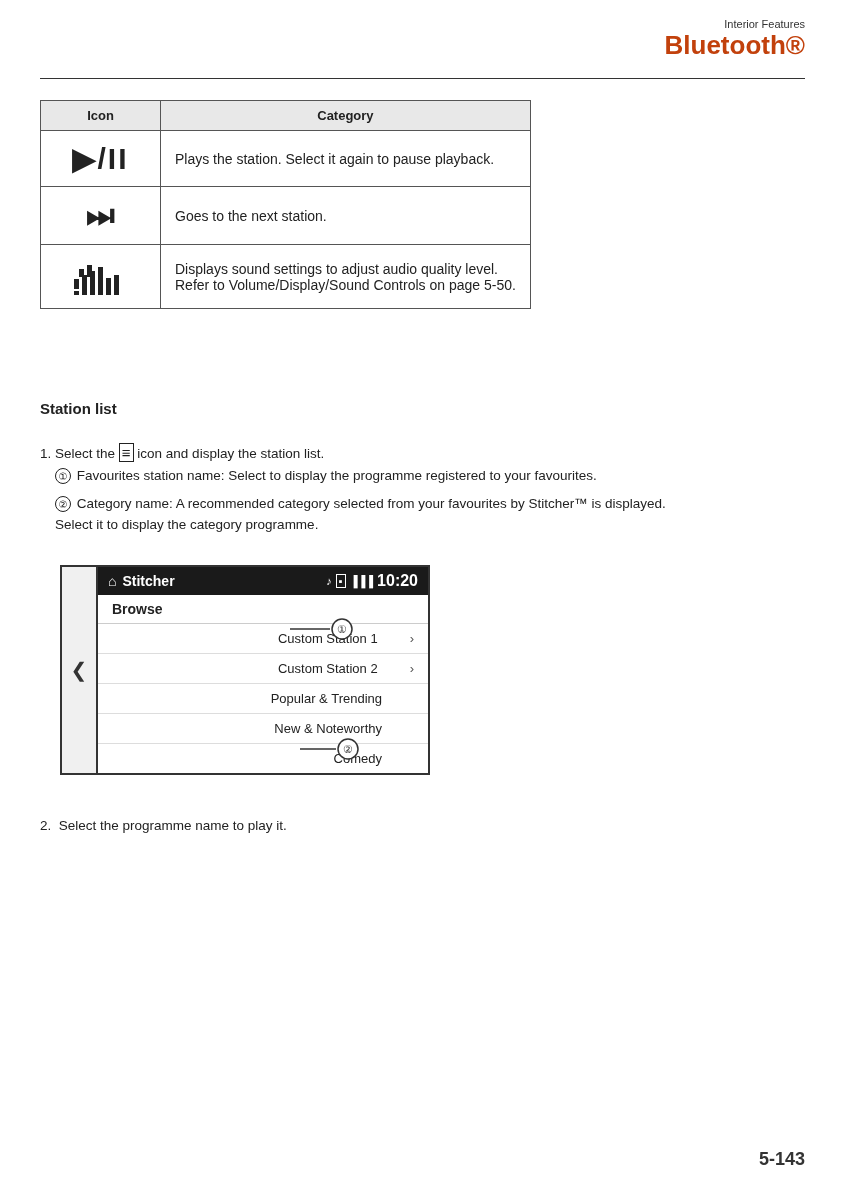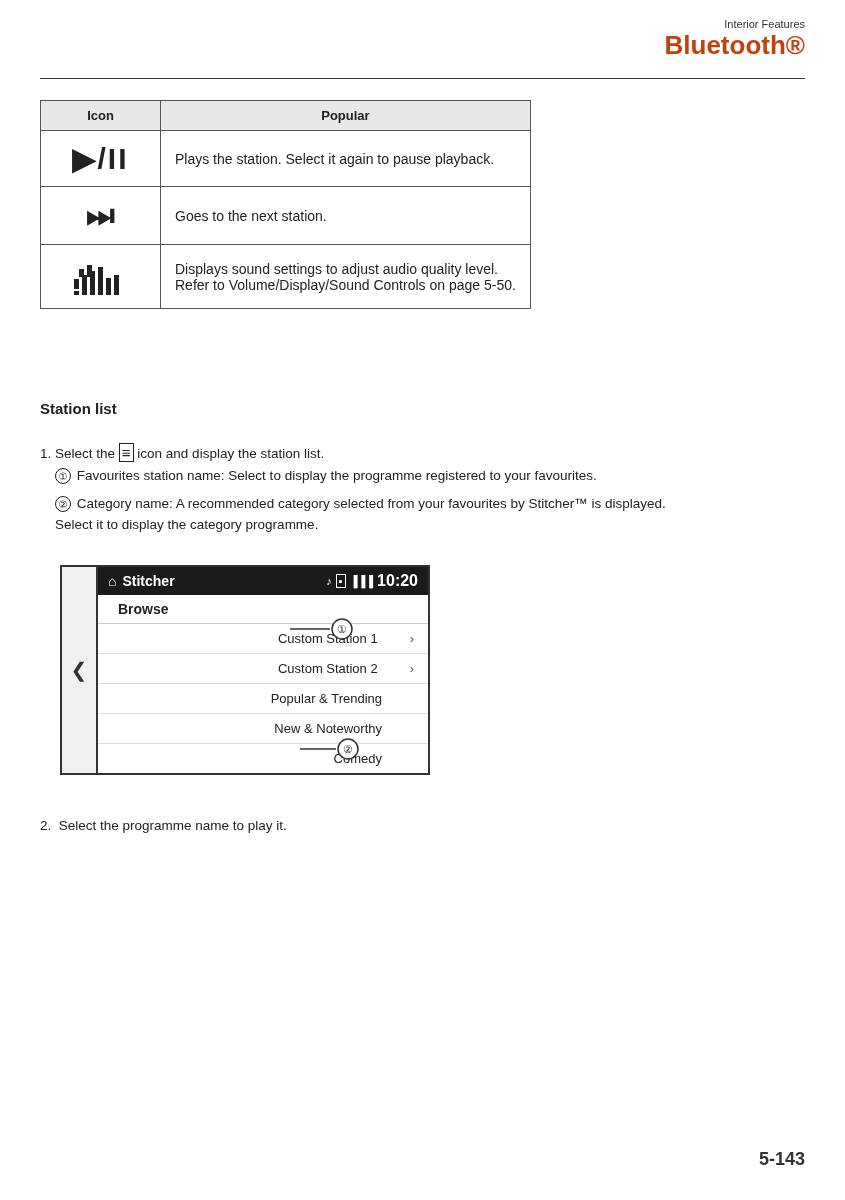--- a/index.html
+++ b/index.html
@@ -121,21 +121,21 @@
       font-size: 14px;
     }
     .device-header-right {
       font-size: 16px;
       font-weight: bold;
     }
 
     
     .device-browse {
       background: #fff;
-      padding: 6px 20px;
+      padding: 6px 14px;
       font-weight: bold;
       font-size: 14px;
       border-bottom: 1px solid #ccc;
     }
 
     
     .device-list-item {
       display: flex;
       justify-content: flex-end;
       align-items: center;
@@ -206,21 +206,21 @@
     <span>Bluetooth®</span>
   </div>
 </div>
 
 <div class="header-divider"></div>
 
 <table class="main-table">
   <thead>
     <tr>
       <th class="icon-cell">Icon</th>
-      <th>Popular</th>
+      <th>Category</th>
     </tr>
   </thead>
   <tbody>
 
     <tr>
       <td class="icon-cell">
         <span class="play-pause-icon">▶/II</span>
       </td>
       <td>
         <span>Plays the station. Select it again to pause playback.</span>

